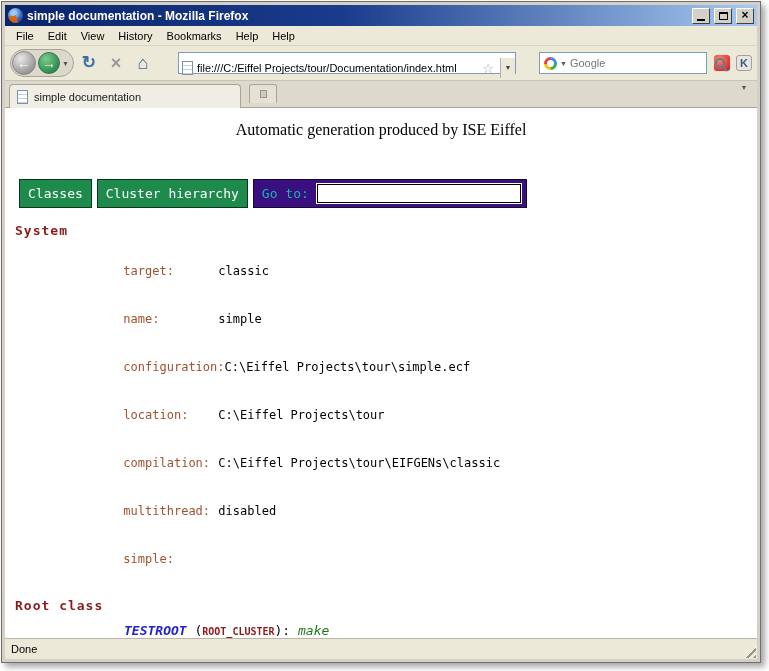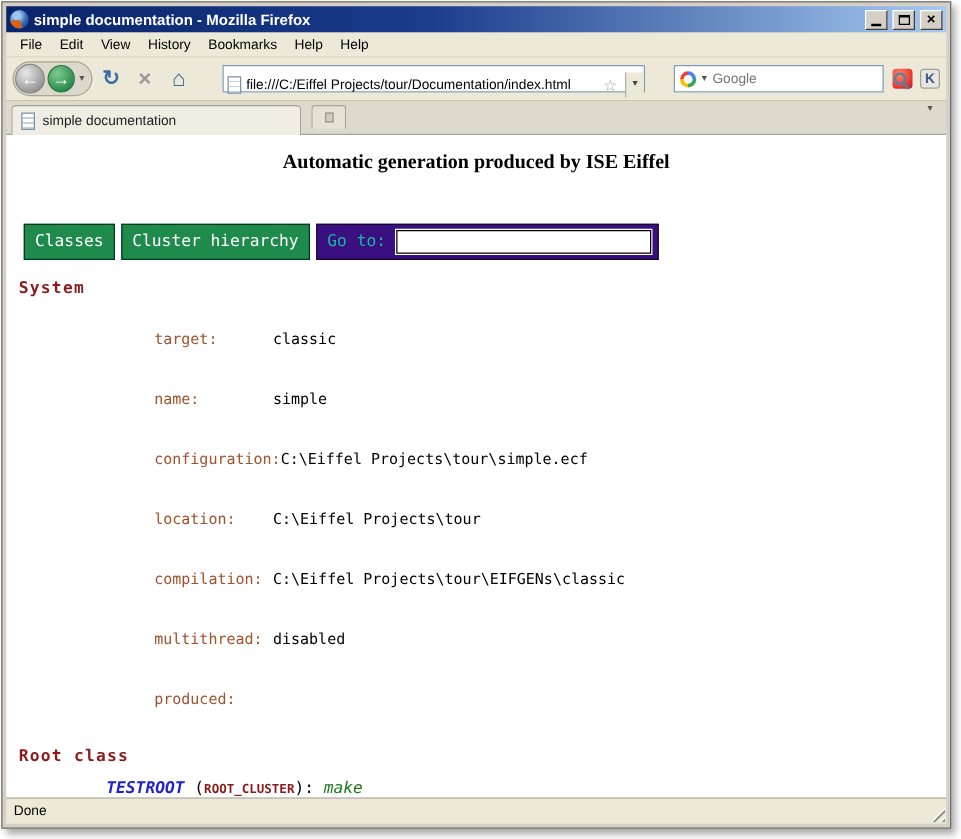--- a/index.html
+++ b/index.html
@@ -89,42 +89,42 @@
   .tab-stub { width:28px; height:19px; margin-left:8px; background:#E5E2D5;
               border:1px solid #A9A593; border-bottom:none; border-radius:3px 3px 0 0;
               display:flex; align-items:center; justify-content:center; }
   .stub-dot { width:7px; height:8px; background:#CFCabc; border:1px solid #9a968a; }
   .tab-drop { margin-left:auto; width:18px; text-align:center; font-size:7px;
               color:#555; padding-bottom:6px; }
 
   
   .content { flex:1; background:#fff; overflow:hidden; position:relative; }
   .doc-header { text-align:center; font-family:"Liberation Serif", serif;
-                font-size:16px; color:#000; margin-top:13px;font-weight:bold; }
+                font-size:16px; color:#000; margin-top:13px; }
 
   .navstrip { display:flex; align-items:stretch; margin-left:14px; width:508px; height:29px; }
   .navstrip.first  { margin-top:40px; }
   .green-btn { background:#1E8B4D; color:#fff; font-family:"DejaVu Sans Mono", monospace;
                font-size:13px; border:1px solid #04381C; margin-right:5px; padding:0 8px;
                cursor:pointer; }
   .goto-box { flex:1; background:#3A1080; border:1px solid #16052F; display:flex;
               align-items:center; padding:0 5px 0 8px; gap:8px; }
   .goto-label { color:#14b8a6; font-family:"DejaVu Sans Mono", monospace; font-size:13px; }
   .goto-input { flex:1; height:19px; background:#fff; border:1px solid #000;
                 box-shadow:0 0 0 1px #fff; font-family:"DejaVu Sans Mono", monospace;
                 font-size:12px; padding:0 3px; }
 
   .sec-heading { color:#8B1A1A; font-weight:bold; font-size:13px; letter-spacing:1px;
                  font-family:"DejaVu Sans Mono", monospace; margin:15px 0 9px 10px; }
   .sysrow { margin-left:75px; font-size:12px; line-height:16px;
             font-family:"DejaVu Sans Mono", monospace; white-space:pre; }
   .syskey { color:#A0522D; display:inline-block; min-width:95px; }
   .sysval { color:#000; }
 
-  .rootline { margin-left:80px; font-family:"DejaVu Sans Mono", monospace;
+  .rootline { margin-left:119px; font-family:"DejaVu Sans Mono", monospace;
               font-size:13px; line-height:17px; }
   .rootclass { color:#2222CC; font-style:italic; font-weight:bold; text-decoration:none; }
   .paren { color:#000; }
   .cluster-ref { color:#8B1A1A; font-size:10px; font-weight:bold; }
   .feature { color:#1E7A1E; font-style:italic; }
 
   
   .statusbar { height:21px; flex:0 0 21px; background:#ECE9D8; border-top:1px solid #B8B4A8;
                display:flex; align-items:center; font-size:11px; padding-left:6px;
                position:relative; color:#000; }
@@ -221,21 +221,21 @@
     <div class="sysrow">
       <span class="syskey">location:</span><span class="sysval">C:\Eiffel Projects\tour</span>
     </div>
     <div class="sysrow">
       <span class="syskey">compilation:</span><span class="sysval">C:\Eiffel Projects\tour\EIFGENs\classic</span>
     </div>
     <div class="sysrow">
       <span class="syskey">multithread:</span><span class="sysval">disabled</span>
     </div>
     <div class="sysrow">
-      <span class="syskey">produced:</span><span class="sysval"></span>
+      <span class="syskey">simple:</span><span class="sysval"></span>
     </div>
 
     <div class="sec-heading">Root class</div>
     <div class="rootline">
       <a class="rootclass">TESTROOT</a><span class="paren"> (</span><span class="cluster-ref">ROOT_CLUSTER</span><span class="paren">): </span><span class="feature">make</span>
     </div>
 
   </div>
 
   <div class="statusbar">

